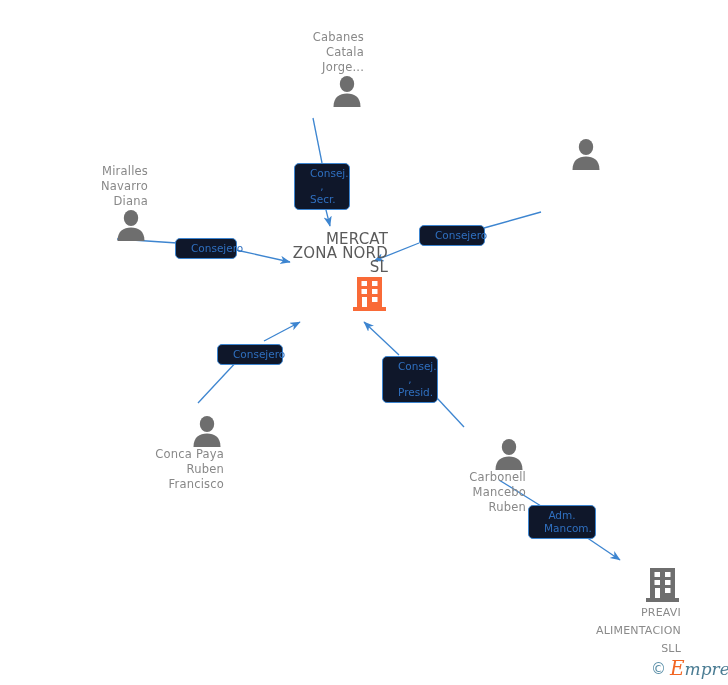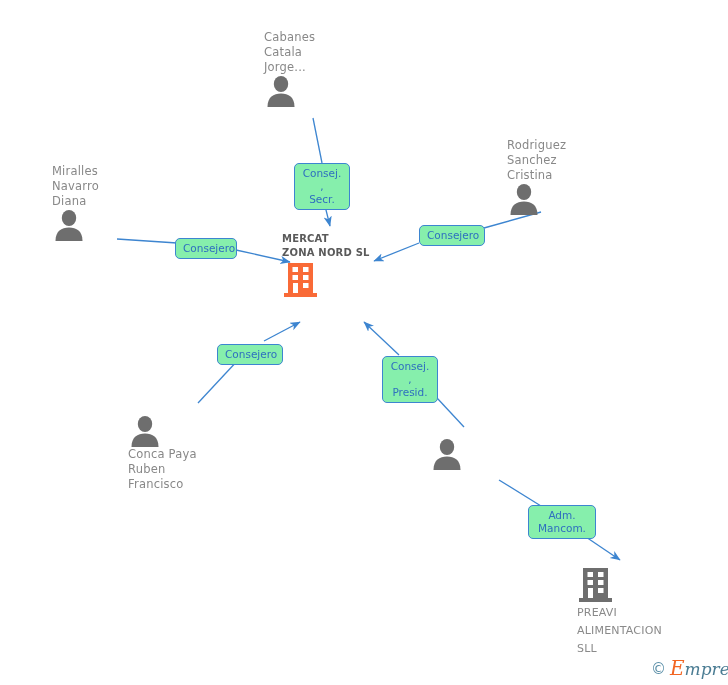--- a/index.html
+++ b/index.html
@@ -19,54 +19,54 @@
   }
   #edges {
     position: absolute;
     left: 0;
     top: 0;
     width: 728px;
     height: 685px;
   }
   .node {
     position: absolute;
-    text-align: left;
+    text-align: right;
   }
   .node-label {
     color: #888888;
     font-size: 11.5px;
     line-height: 15px;
     white-space: pre-line;
     letter-spacing: 0.2px;
   }
   .node-label.company-main {
     color: #5a5a5a;
-    font-weight: bold;
-    font-size: 10px;
+    font-weight: normal;
+    font-size: 15px;
     line-height: 14px;
   }
   .node-label.company-sub {
     color: #8a8a8a;
     font-size: 11px;
     line-height: 18px;
   }
   .icon-wrap {
     display: block;
     line-height: 0;
   }
   .edge-label {
     position: absolute;
-    background: #86efac;
+    background: #0f172a;
     border: 1.4px solid #3d85d0;
     border-radius: 5px;
     color: #2f6fbf;
     font-size: 10.5px;
     line-height: 13px;
     text-align: center;
-    padding: 3px 7px;
+    padding: 3px 15px;
     white-space: pre-line;
     box-sizing: border-box;
   }
   .watermark {
     position: absolute;
     display: flex;
     align-items: center;
     gap: 4px;
   }
   .wm-c {
@@ -147,23 +147,20 @@
 Diana</div>
     <span class="icon-wrap">
       <svg width="34" height="32" viewBox="0 0 34 32">
         <ellipse cx="17" cy="9" rx="7.2" ry="8" fill="#6e6e6e"></ellipse>
         <path d="M3.5,32 C3.5,22 9.5,18.5 17,18.5 C24.5,18.5 30.5,22 30.5,32 Z" fill="#6e6e6e"></path>
       </svg>
     </span>
   </div>
 
   <div class="node" style="left:507px; top:138px; width:96px;">
-    <div class="node-label">Rodriguez
-Sanchez
-Cristina</div>
     <span class="icon-wrap">
       <svg width="34" height="32" viewBox="0 0 34 32">
         <ellipse cx="17" cy="9" rx="7.2" ry="8" fill="#6e6e6e"></ellipse>
         <path d="M3.5,32 C3.5,22 9.5,18.5 17,18.5 C24.5,18.5 30.5,22 30.5,32 Z" fill="#6e6e6e"></path>
       </svg>
     </span>
   </div>
 
   <div class="node" style="left:128px; top:415px; width:96px;">
     <span class="icon-wrap">
@@ -177,20 +174,23 @@
 Francisco</div>
   </div>
 
   <div class="node" style="left:430px; top:438px; width:96px;">
     <span class="icon-wrap">
       <svg width="34" height="32" viewBox="0 0 34 32">
         <ellipse cx="17" cy="9" rx="7.2" ry="8" fill="#6e6e6e"></ellipse>
         <path d="M3.5,32 C3.5,22 9.5,18.5 17,18.5 C24.5,18.5 30.5,22 30.5,32 Z" fill="#6e6e6e"></path>
       </svg>
     </span>
+    <div class="node-label">Carbonell
+Mancebo
+Ruben</div>
   </div>
 
   <div class="node" style="left:577px; top:566px; width:104px;">
     <span class="icon-wrap">
       <svg width="37" height="38" viewBox="0 0 37 38">
         <rect x="6" y="2" width="25" height="30" fill="#6e6e6e"></rect>
         <rect x="2" y="32" width="33" height="4" fill="#6e6e6e"></rect>
         <rect x="10.5" y="6" width="5.5" height="5" fill="#ffffff"></rect>
         <rect x="21" y="6" width="5.5" height="5" fill="#ffffff"></rect>
         <rect x="10.5" y="14" width="5.5" height="5" fill="#ffffff"></rect>

